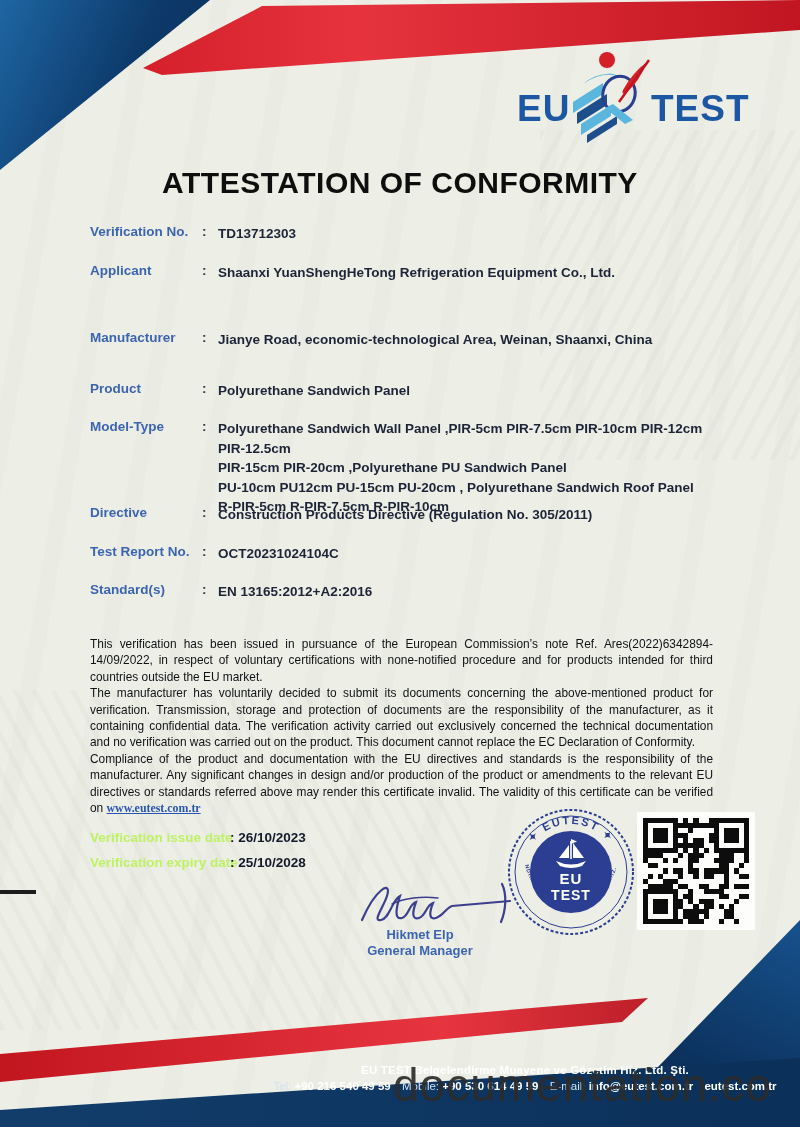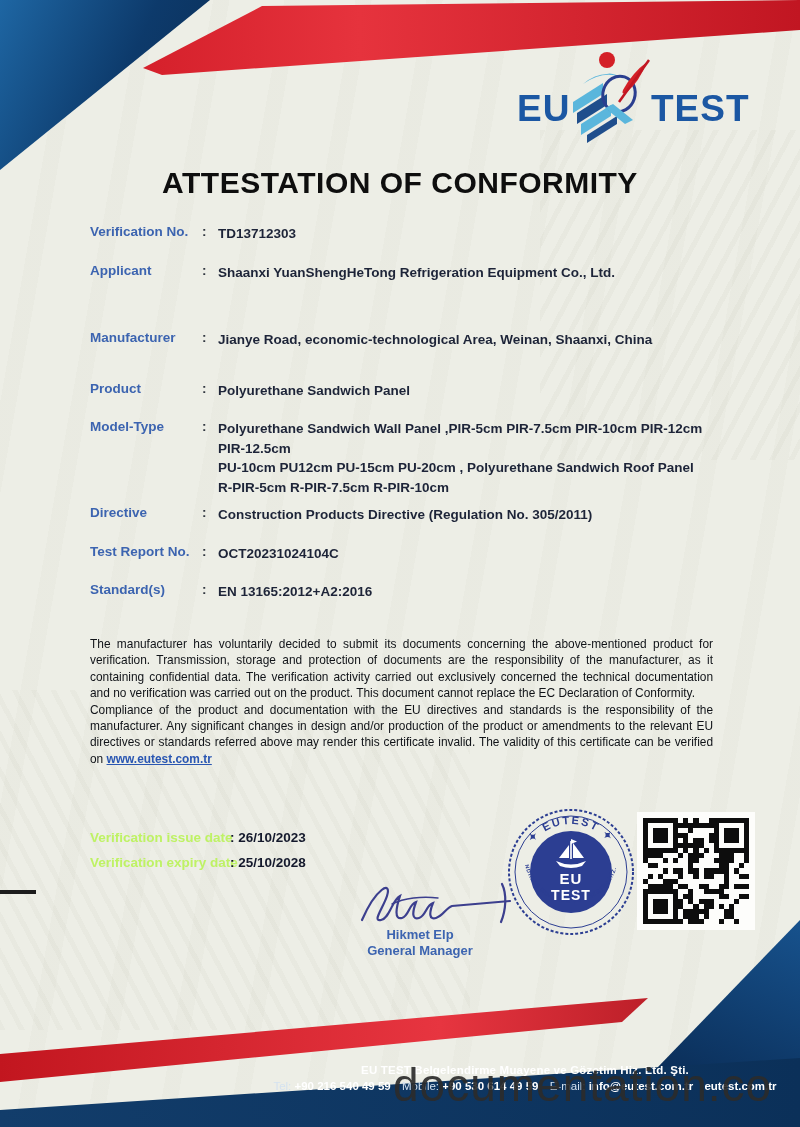--- a/index.html
+++ b/index.html
@@ -64,21 +64,21 @@
   .row-label { position:absolute; left:0; top:0; width:112px; font-size:13.5px; font-weight:bold; color:#3c64b0; }
   .row-colon { position:absolute; left:112px; top:0; font-size:13.5px; font-weight:bold; color:#30363f; }
   .row-lines { position:absolute; left:128px; top:0; width:512px; font-size:13.5px; font-weight:bold; color:#1d2438; }
   .row-lines .line { line-height:20.5px; }
   .lh19 .line { line-height:19.5px; }
 
   
   .body-text { position:absolute; left:90px; top:636px; width:623px;
     font-size:11.9px; line-height:16.4px; color:#101318; text-align:justify; }
   .body-text p { margin:0; }
-  .body-link { color:#2956b2; text-decoration:underline; font-weight:bold; cursor:pointer; }
+  .body-link { color:#2956b2; text-decoration:underline; font-weight:bold; cursor:pointer;font-family:Liberation Serif, serif; }
 
   
   .date-row { position:absolute; left:90px; width:360px; font-size:13.5px; font-weight:bold; }
   .date-label { color:#bef264; }
   .date-value { position:absolute; left:140px; color:#14192c; }
 
   
   .stamp { position:absolute; left:506px; top:807px; width:130px; height:130px; }
   
   .qr { position:absolute; left:637px; top:812px; width:118px; height:118px; background:#fdfdfb; padding:6px; }
@@ -153,20 +153,21 @@
     <span class="row-colon">:</span>
     <div class="row-lines">
         <div class="line">Polyurethane Sandwich Panel</div>
       </div>
   </div>
   <div class="row" style="top:419px">
     <span class="row-label">Model-Type</span>
     <span class="row-colon">:</span>
     <div class="row-lines lh19">
         <div class="line">Polyurethane Sandwich Wall Panel ,PIR-5cm PIR-7.5cm PIR-10cm PIR-12cm PIR-12.5cm</div>
+        <div class="line">PIR-15cm PIR-20cm ,Polyurethane PU Sandwich Panel</div>
         <div class="line">PU-10cm PU12cm PU-15cm PU-20cm , Polyurethane Sandwich Roof Panel</div>
         <div class="line">R-PIR-5cm R-PIR-7.5cm R-PIR-10cm</div>
       </div>
   </div>
   <div class="row" style="top:505px">
     <span class="row-label">Directive</span>
     <span class="row-colon">:</span>
     <div class="row-lines">
         <div class="line">Construction Products Directive (Regulation No. 305/2011)</div>
       </div>
@@ -180,20 +181,21 @@
   </div>
   <div class="row" style="top:582px">
     <span class="row-label">Standard(s)</span>
     <span class="row-colon">:</span>
     <div class="row-lines">
         <div class="line">EN 13165:2012+A2:2016</div>
       </div>
   </div>
 
   <div class="body-text">
+    <p>This verification has been issued in pursuance of the European Commission’s note Ref. Ares(2022)6342894-14/09/2022, in respect of voluntary certifications with none-notified procedure and for products intended for third countries outside the EU market.</p>
     <p>The manufacturer has voluntarily decided to submit its documents concerning the above-mentioned product for verification. Transmission, storage and protection of documents are the responsibility of the manufacturer, as it containing confidential data. The verification activity carried out exclusively concerned the technical documentation and no verification was carried out on the product. This document cannot replace the EC Declaration of Conformity.</p>
     <p><span>Compliance of the product and documentation with the EU directives and standards is the responsibility of the manufacturer. Any significant changes in design and/or production of the product or amendments to the relevant EU directives or standards referred above may render this certificate invalid. The validity of this certificate can be verified on </span><a class="body-link">www.eutest.com.tr</a></p>
   </div>
 
   <div class="date-row" style="top:830px">
     <span class="date-label">Verification issue date</span>
     <span class="date-value">: 26/10/2023</span>
   </div>
   <div class="date-row" style="top:855px">
     <span class="date-label">Verification expiry date</span>

